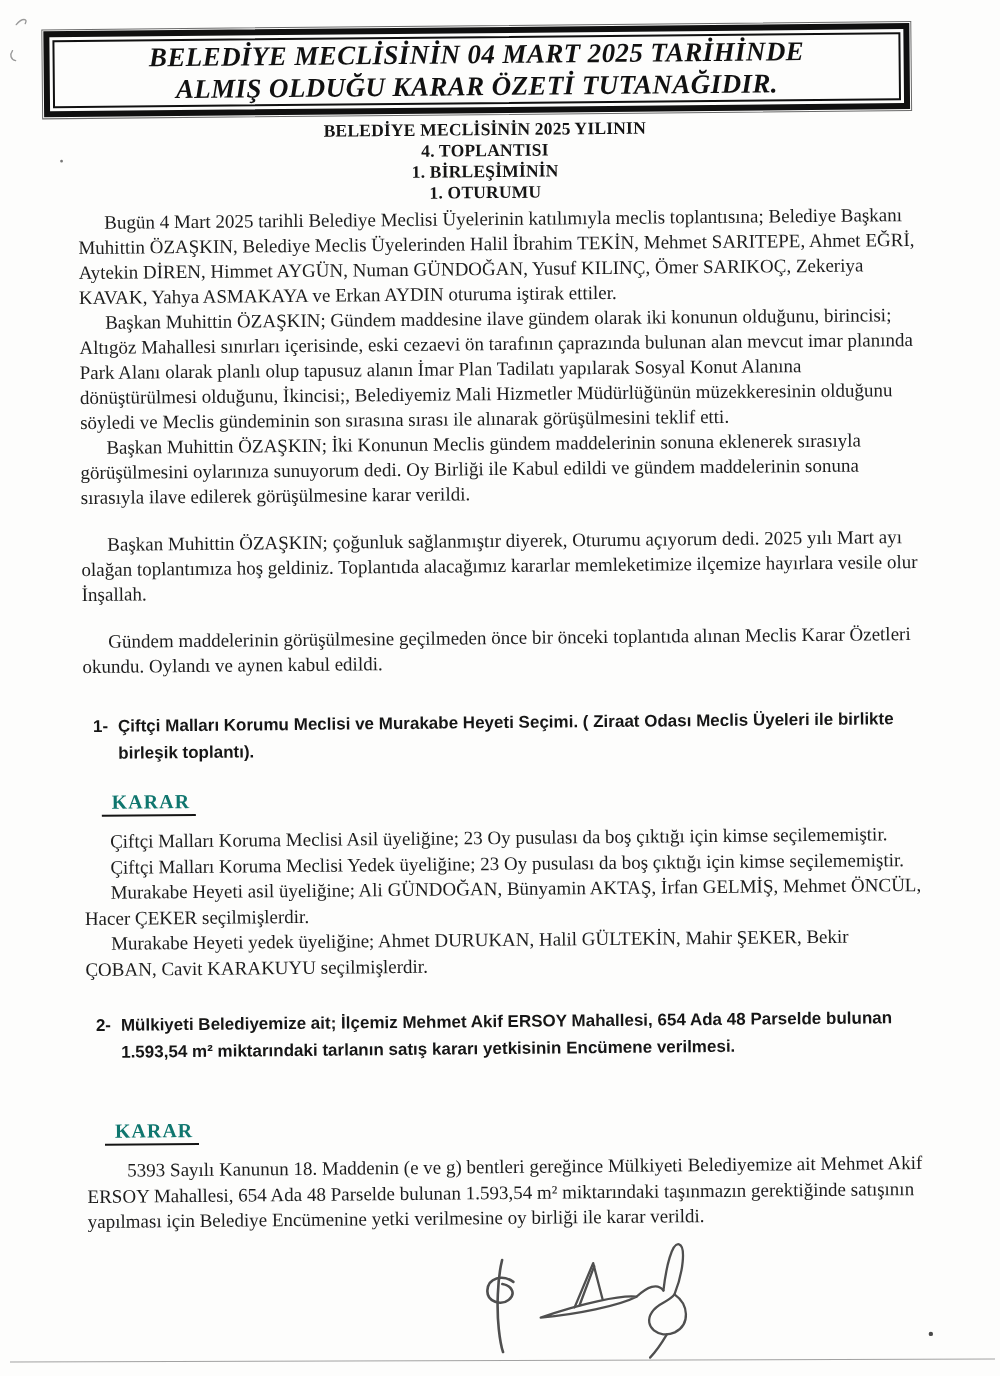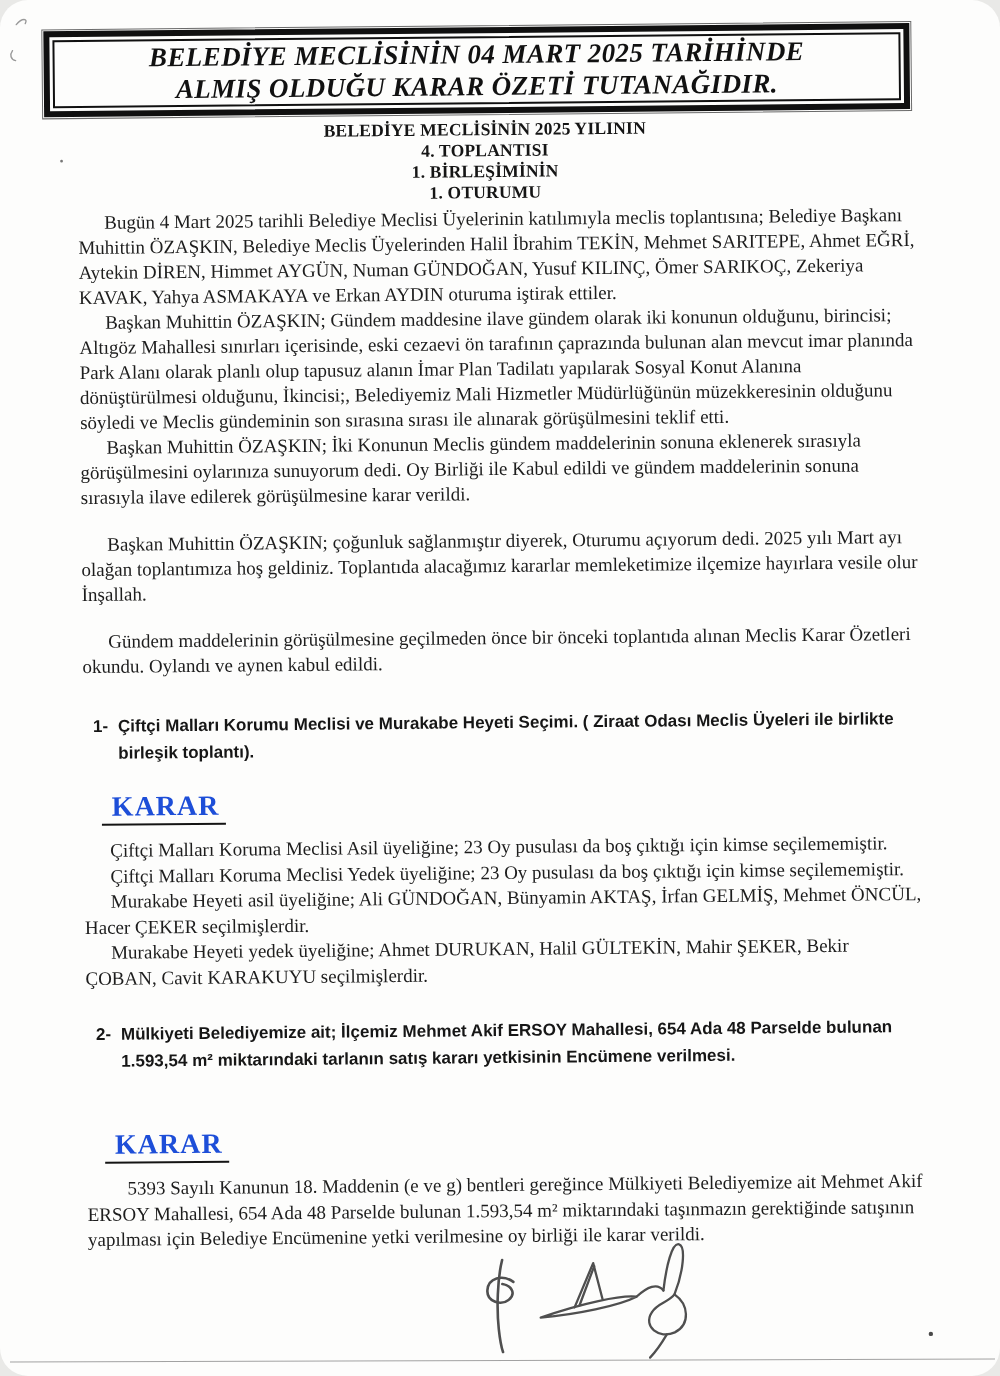--- a/index.html
+++ b/index.html
@@ -2,21 +2,20 @@
 <html><head>
 <meta charset="utf-8">
 <style>
   * { margin:0; padding:0; box-sizing:border-box; }
   html,body { background:#e9e9e7; }
   .page {
     position:relative; width:1000px; height:1376px;
     background:#fdfdfc; overflow:hidden;
     color:#1d1d1d;
     font-family:"Liberation Serif", serif;
-    border-radius:28px;
   }
   .rot { position:absolute; inset:0; transform:rotate(-0.55deg); transform-origin:50% 30%; }
 
   
   .title-box {
     position:absolute; top:27px; left:47px; width:866px; height:86px;
     border:6px solid #101010; outline:1px solid #6b6b6b; outline-offset:1.5px;
     padding:3px; background:#fdfdfc;
   }
   .title-box-inner {
@@ -46,21 +45,21 @@
 
   .item {
     position:relative; margin-top:34px; margin-left:10px; padding-left:25px;
     font-family:"Liberation Sans", sans-serif; font-weight:700;
     font-size:17px; line-height:27px; color:#161616; width:810px;
   }
   .item .num { position:absolute; left:0; top:0; }
 
   .karar {
     display:inline-block; margin-top:24px; margin-left:18px;
-    font-weight:700; font-size:28px; letter-spacing:1px; color:#1d4ed8;
+    font-weight:700; font-size:20px; letter-spacing:1px; color:#0f766e;
     border-bottom:2.5px solid #141414; padding:0 6px 1px 10px;
   }
   .kblock { margin-top:12px; }
   .kblock p { font-size:19px; line-height:25.5px; text-indent:26px; }
   .kblock p.indent40 { text-indent:40px; }
   .mt30 { margin-top:30px; }
 
   
   .ink-layer { position:absolute; inset:0; width:1000px; height:1376px; pointer-events:none; }
   .scan-edge {

